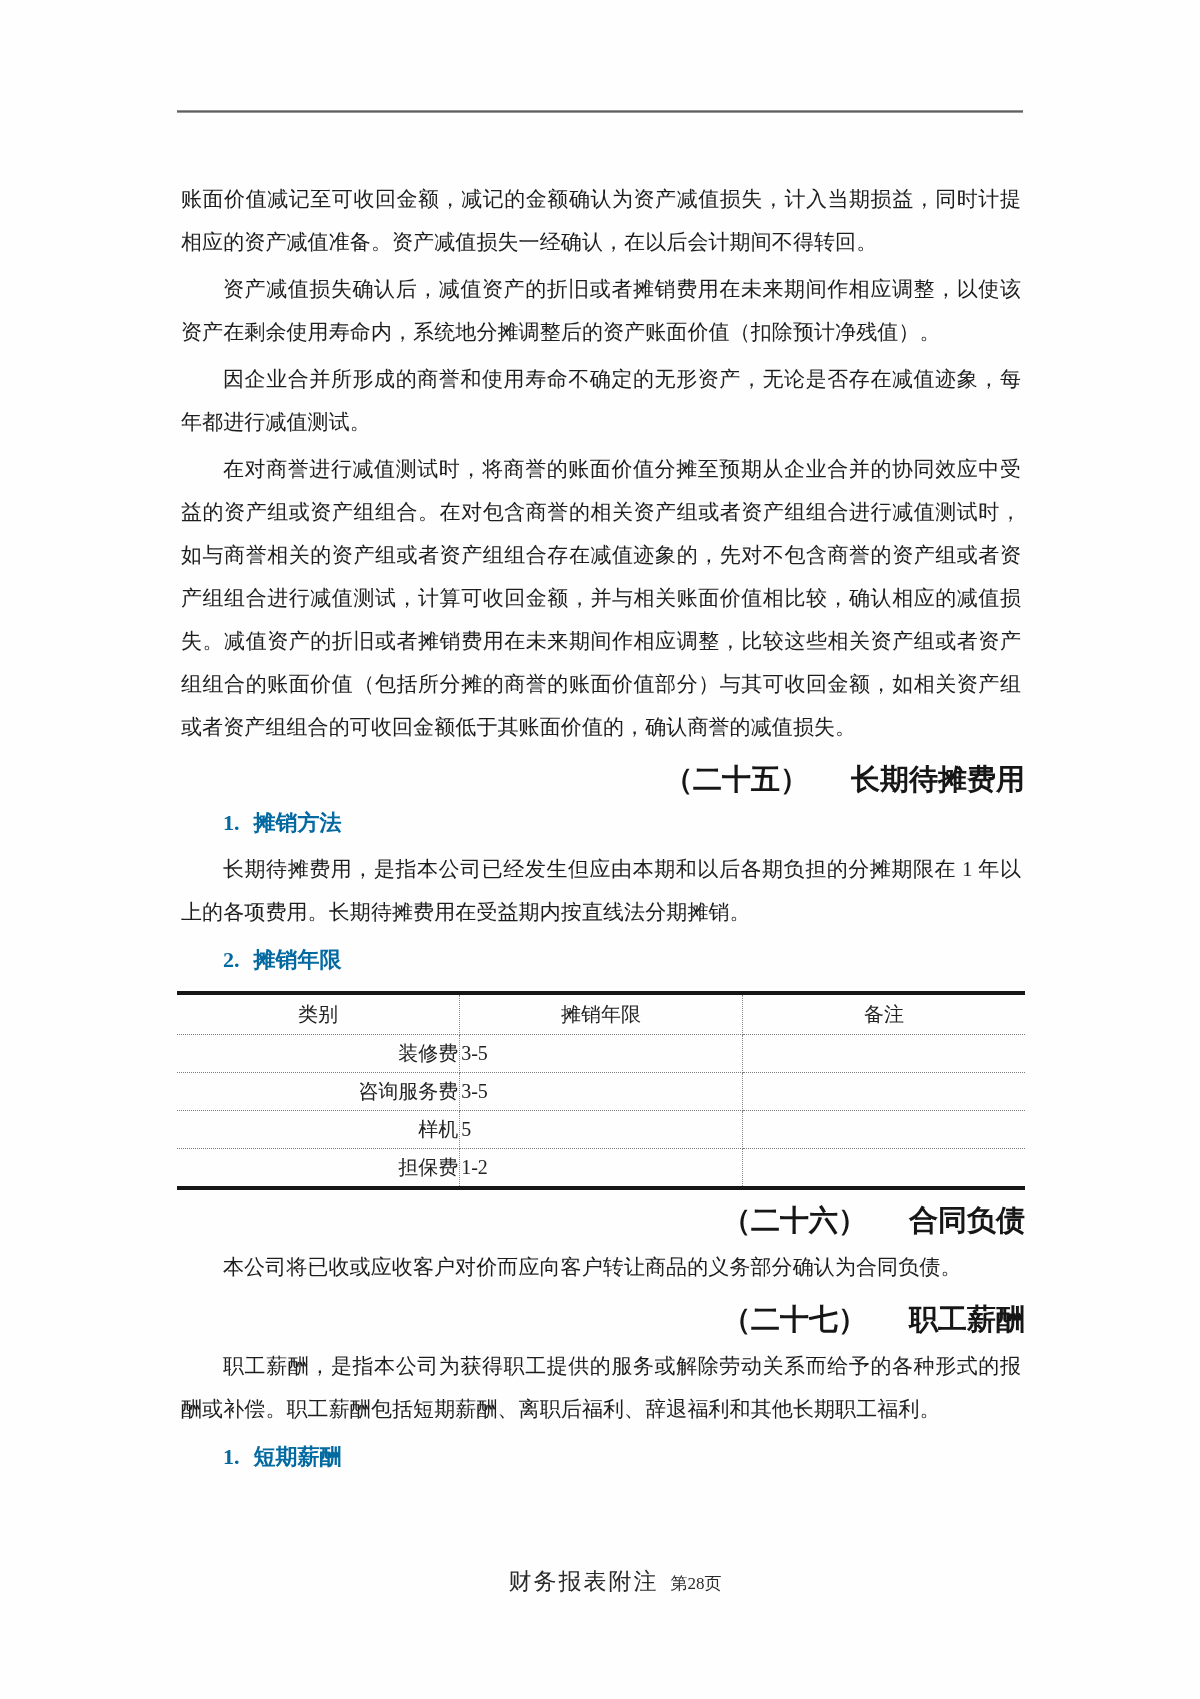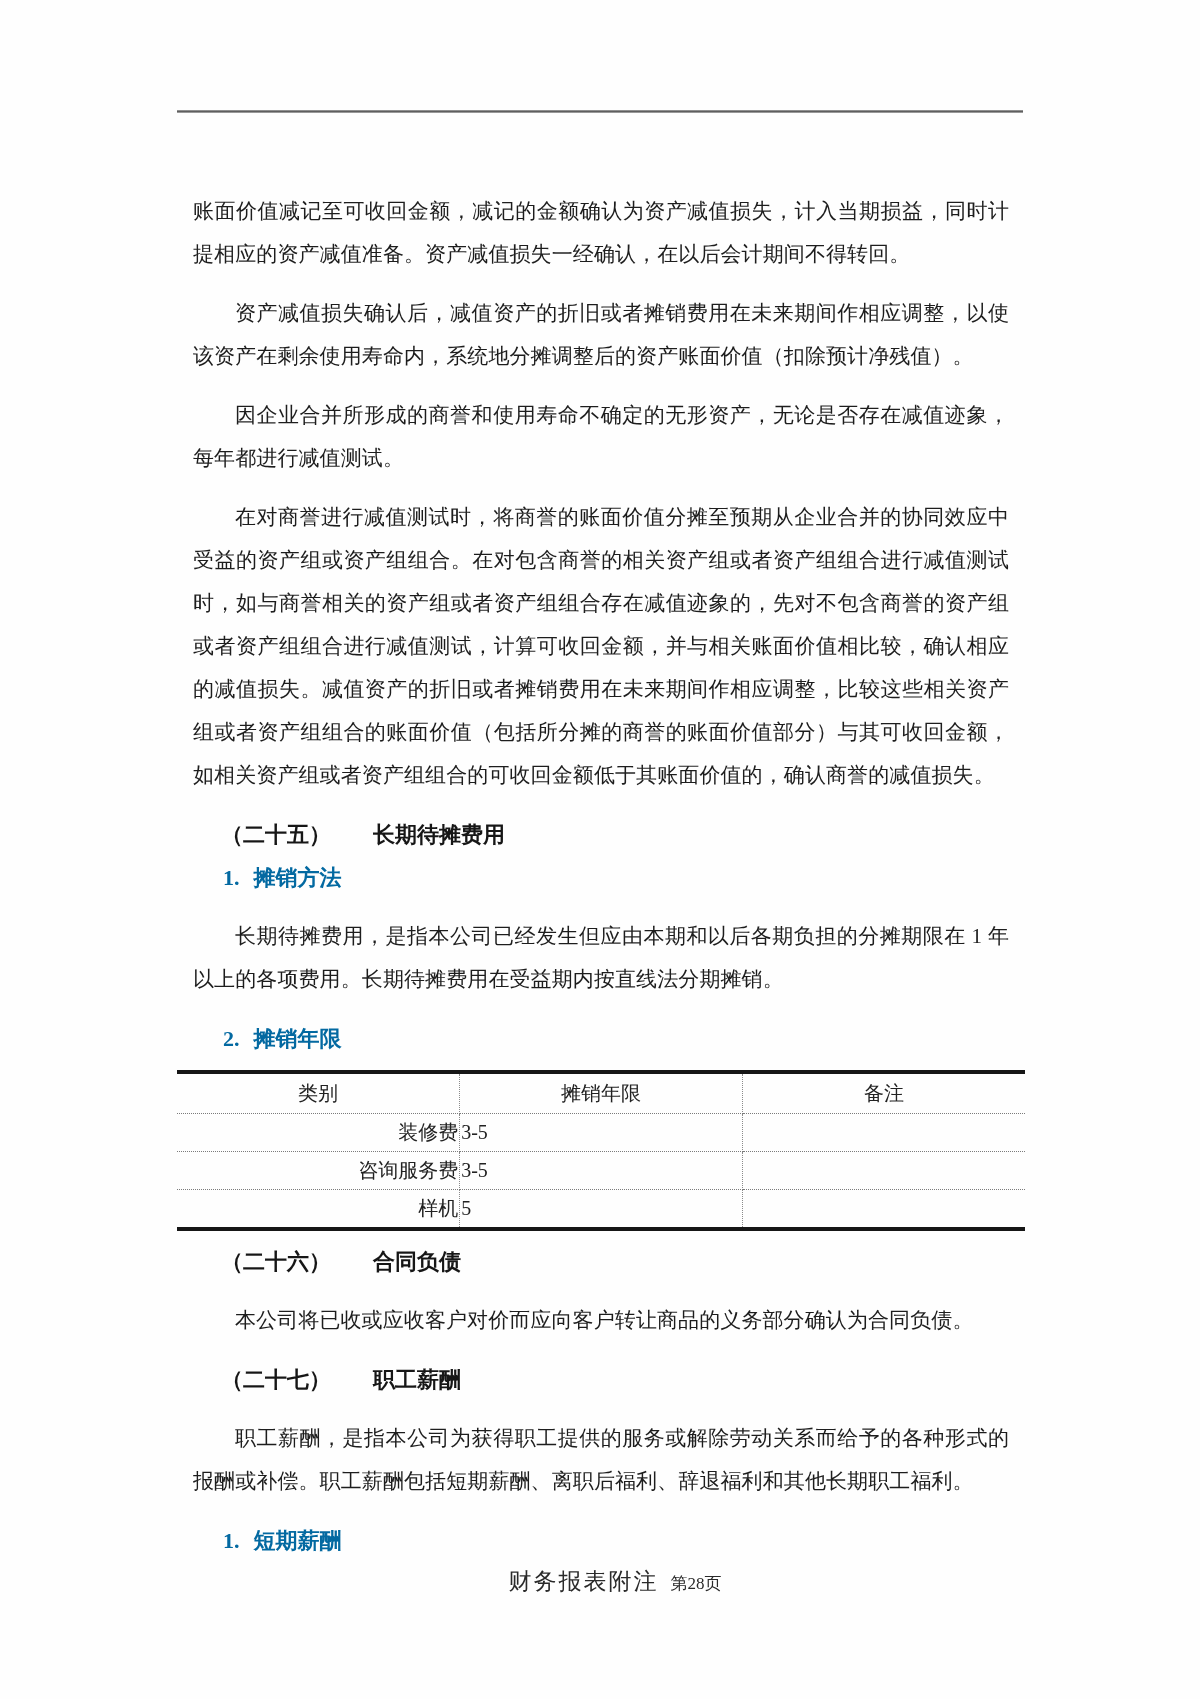--- a/index.html
+++ b/index.html
@@ -24,35 +24,36 @@
     height: 3px;
     background: linear-gradient(to bottom, #a8a8a8, #5f5f5f 50%, #b5b5b5);
   }
   .content {
     position: absolute;
     left: 177px;
     top: 174px;
     width: 848px;
   }
   p.body-text {
-    margin: 16px;
+    margin: 4px;
     font-size: 21px;
     line-height: 43px;
     letter-spacing: 0.1px;
     text-align: justify;
     text-indent: 2em;
   }
   p.body-text.no-indent { text-indent: 0; }
   .section-heading {
     margin: 9px 0 0 0;
     padding-left: 44px;
-    font-size: 22px;
+    font-size: 29px;
     line-height: 43px;
     font-weight: bold;
     color: #161616;
+    text-align: right;
   }
   .section-heading .section-title { margin-left: 42px; }
   .sub-heading {
     margin: 0;
     padding-left: 46px;
     font-size: 22px;
     line-height: 43px;
     font-weight: bold;
     color: #0369a1;
   }
@@ -151,20 +152,25 @@
         <tr>
           <td class="cell-category">咨询服务费</td>
           <td class="cell-years">3-5</td>
           <td class="cell-note"></td>
         </tr>
         <tr>
           <td class="cell-category">样机</td>
           <td class="cell-years">5</td>
           <td class="cell-note"></td>
         </tr>
+        <tr>
+          <td class="cell-category">担保费</td>
+          <td class="cell-years">1-2</td>
+          <td class="cell-note"></td>
+        </tr>
       </tbody>
     </table>
 
     <h2 class="section-heading">
       <span>（二十六）</span><span class="section-title">合同负债</span>
     </h2>
 
     <p class="body-text">本公司将已收或应收客户对价而应向客户转让商品的义务部分确认为合同负债。</p>
 
     <h2 class="section-heading">

